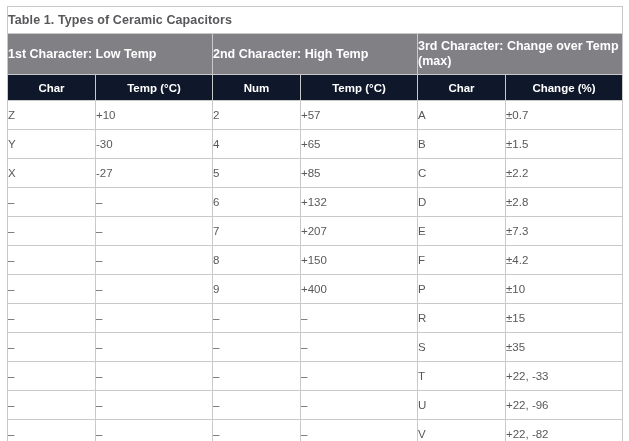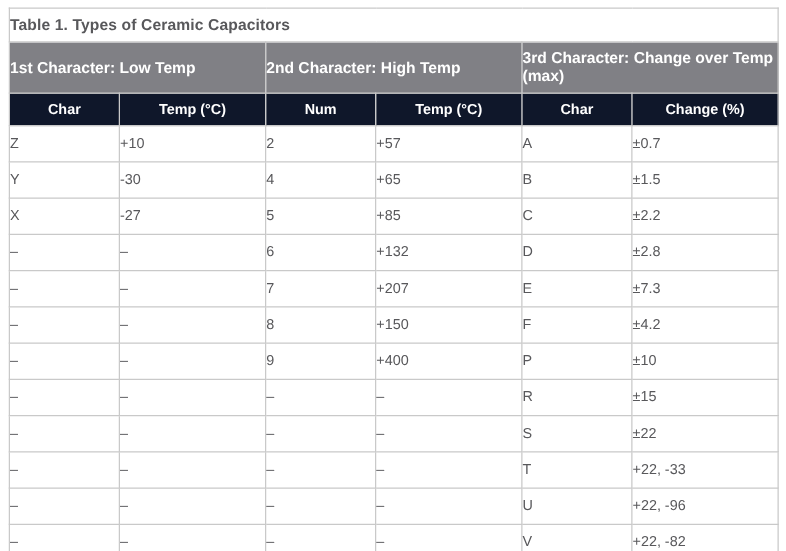--- a/index.html
+++ b/index.html
@@ -177,21 +177,21 @@
         <td class="body-cell">–</td>
         <td class="body-cell">R</td>
         <td class="body-cell">±15</td>
       </tr>
       <tr>
         <td class="body-cell">–</td>
         <td class="body-cell">–</td>
         <td class="body-cell">–</td>
         <td class="body-cell">–</td>
         <td class="body-cell">S</td>
-        <td class="body-cell">±22</td>
+        <td class="body-cell">±35</td>
       </tr>
       <tr>
         <td class="body-cell">–</td>
         <td class="body-cell">–</td>
         <td class="body-cell">–</td>
         <td class="body-cell">–</td>
         <td class="body-cell">T</td>
         <td class="body-cell">+22, -33</td>
       </tr>
       <tr>

